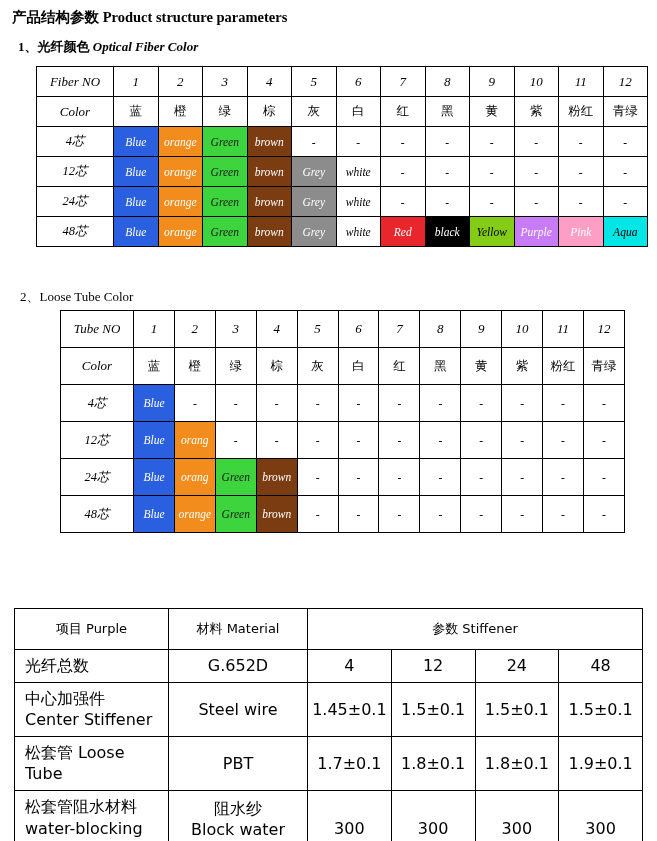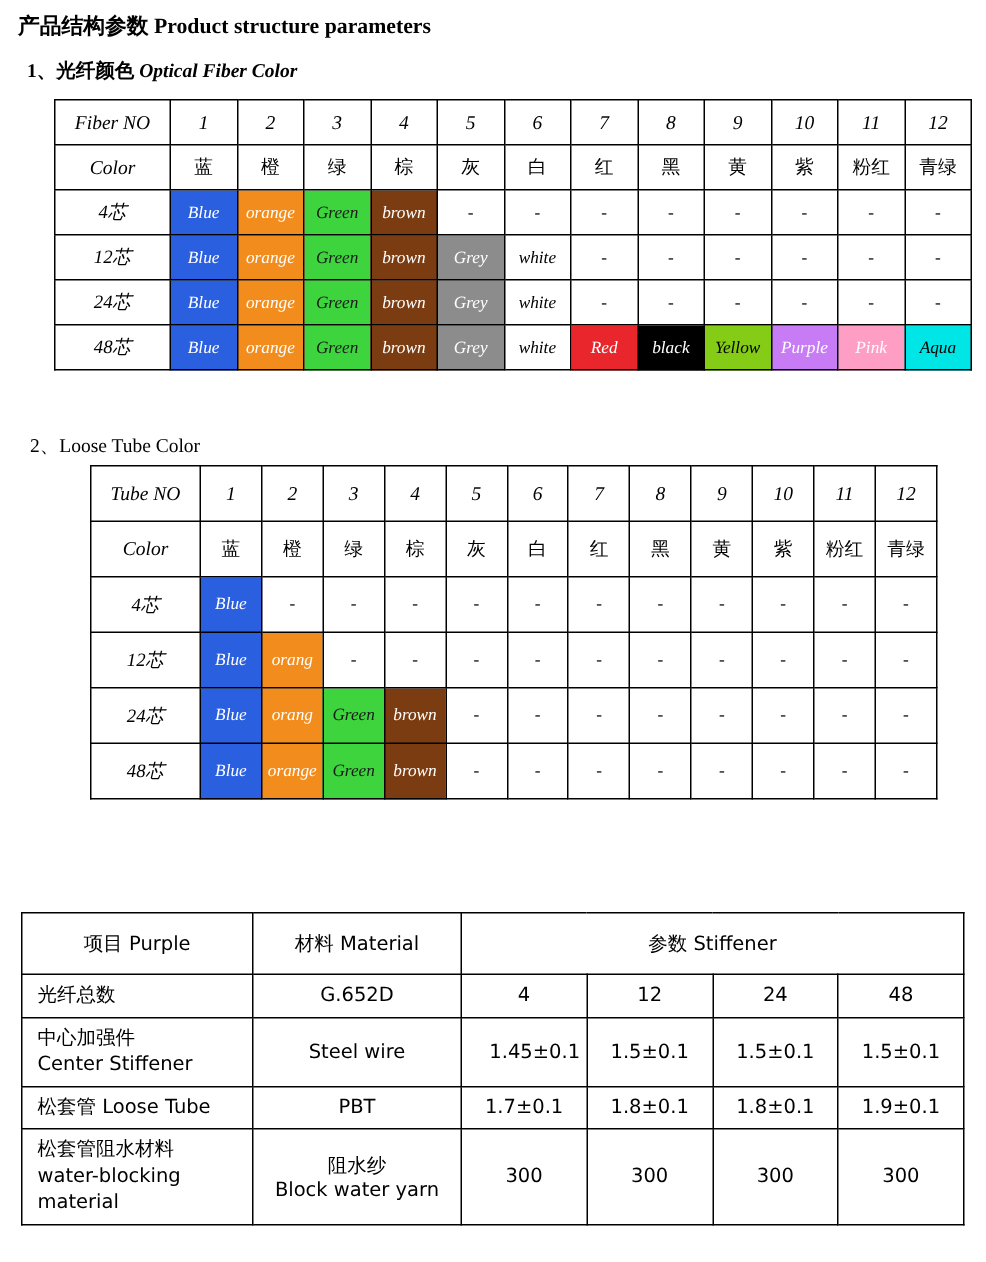--- a/index.html
+++ b/index.html
@@ -109,21 +109,21 @@
     font-size: 11.5px;
   }
 
   
   #param-table {
     left: 14px;
     top: 608px;
     width: 629px;
   }
   #param-table td {
-    font-size: 13px;
+    font-size: 16px;
     padding: 5px 4px;
     font-family: "DejaVu Sans", sans-serif;
   }
   #param-table td.hd {
     height: 30px;
     font-size: 13px;
   }
   #param-table td.left-cell {
     text-align: left;
     padding-left: 10px;
@@ -348,21 +348,21 @@
           <td class="left-cell">光纤总数</td>
           <td>G.652D</td>
           <td class="nowrap" style="width: 88px;">4</td>
           <td class="nowrap" style="width: 88px;">12</td>
           <td class="nowrap" style="width: 88px; margin-top: 23px;">24</td>
           <td class="nowrap" style="width: 88px;">48</td>
         </tr>
         <tr>
           <td class="left-cell">中心加强件<br>Center Stiffener</td>
           <td>Steel wire</td>
-          <td class="nowrap" style="width: 88px; text-align: right;">1.45±0.1</td>
+          <td class="nowrap" style="width: 88px;">1.45±0.1</td>
           <td class="nowrap" style="width: 88px;">1.5±0.1</td>
           <td class="nowrap" style="width: 88px;">1.5±0.1</td>
           <td class="nowrap" style="width: 88px;">1.5±0.1</td>
         </tr>
         <tr>
           <td class="left-cell">松套管 Loose Tube</td>
           <td>PBT</td>
           <td class="nowrap" style="width: 88px;">1.7±0.1</td>
           <td class="nowrap" style="width: 88px;">1.8±0.1</td>
           <td class="nowrap" style="width: 88px;">1.8±0.1</td>

